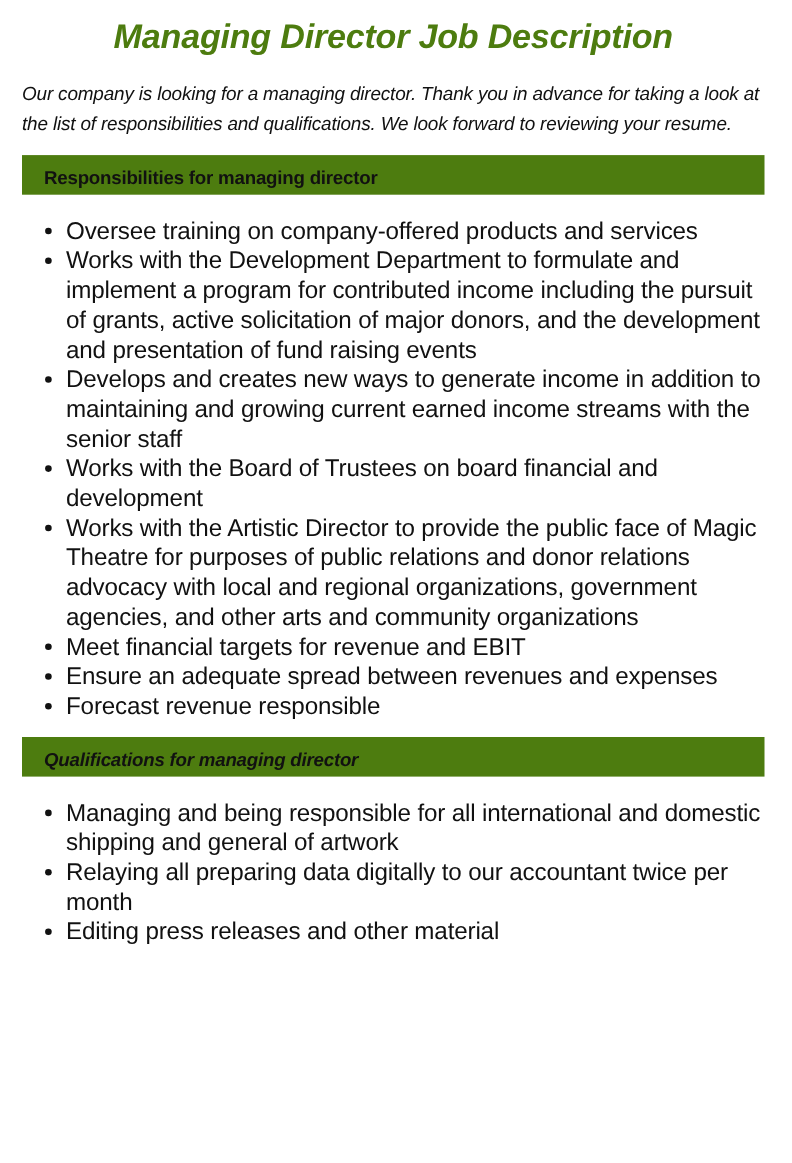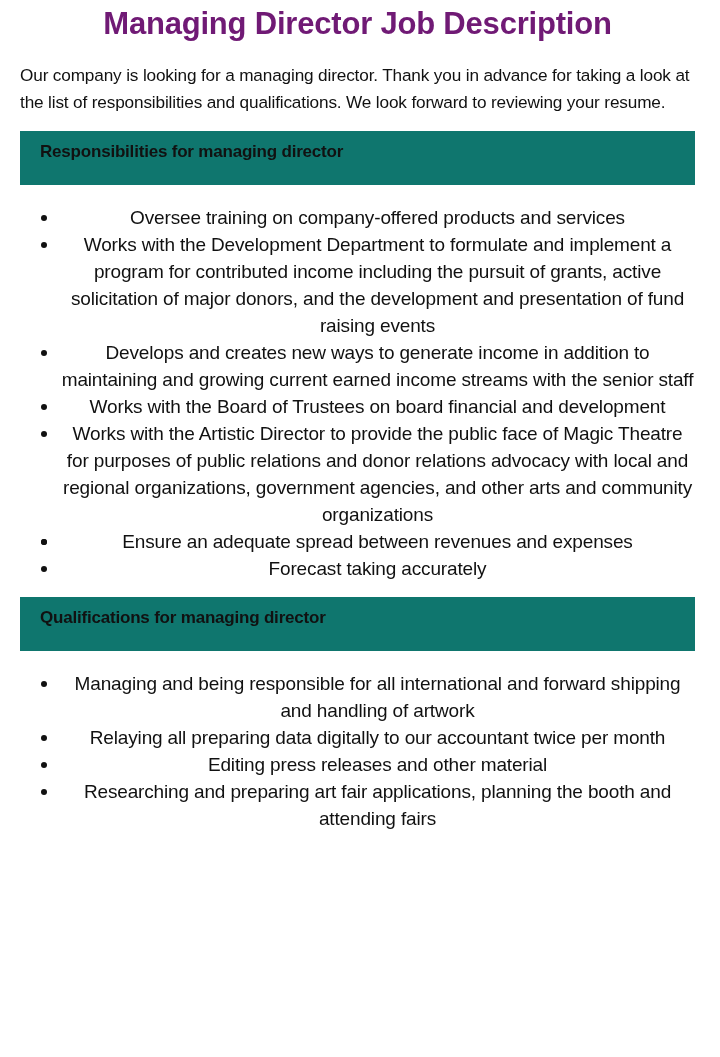--- a/index.html
+++ b/index.html
@@ -12,88 +12,89 @@
       height: 1057px;
       overflow: hidden;
       font-family: "Liberation Sans", "DejaVu Sans", sans-serif;
       color: #111111;
     }
     .page {
       padding: 0 25px 0 20px;
     }
     h1 {
       margin: 0;
-      padding-top: 2px;
+      padding-top: 12px;
       height: 44px;
       line-height: 44px;
       font-size: 31px;
       font-weight: bold;
       text-align: center;
       letter-spacing: -0.2px;
-      color: #701a75;
+      color: #4d7c0f;
+      font-style: italic;
     }
     .intro {
       margin: 16px 0 0 0;
       font-size: 17.2px;
       line-height: 27px;
       letter-spacing: -0.15px;
+      font-style: italic;
     }
     .section-header {
       margin-top: 15px;
-      background: #0f766e;
-      height: 54px;
+      background: #4d7c0f;
+      height: 36px;
       line-height: 42px;
       padding-left: 20px;
       font-size: 17px;
       font-weight: bold;
       letter-spacing: -0.2px;
     }
     ul.items {
       list-style: none;
       margin: 19px 0 0 0;
       padding: 0 0 0 40px;
     }
     ul.items li {
       position: relative;
-      font-size: 19px;
+      font-size: 22px;
       line-height: 27px;
       letter-spacing: -0.15px;
-      text-align: center;
     }
     ul.items li .bullet {
       position: absolute;
       left: -19px;
       top: 11px;
       width: 6px;
       height: 6px;
       border-radius: 50%;
       background: #111111;
     }
     .q-header {
+      font-style: italic;
     }
   </style>
 </head>
 <body>
 
 <div class="page">
   <h1>Managing Director Job Description</h1>
   <p class="intro">Our company is looking for a managing director. Thank you in advance for taking a look at the list of responsibilities and qualifications. We look forward to reviewing your resume.</p>
 
   <div class="section-header">Responsibilities for managing director</div>
   <ul class="items">
     <li><span class="bullet"></span><span>Oversee training on company-offered products and services</span></li>
     <li><span class="bullet"></span><span>Works with the Development Department to formulate and implement a program for contributed income including the pursuit of grants, active solicitation of major donors, and the development and presentation of fund raising events</span></li>
     <li><span class="bullet"></span><span>Develops and creates new ways to generate income in addition to maintaining and growing current earned income streams with the senior staff</span></li>
     <li><span class="bullet"></span><span>Works with the Board of Trustees on board financial and development</span></li>
     <li><span class="bullet"></span><span>Works with the Artistic Director to provide the public face of Magic Theatre for purposes of public relations and donor relations advocacy with local and regional organizations, government agencies, and other arts and community organizations</span></li>
-    <li><span class="bullet"></span></li>
+    <li><span class="bullet"></span><span>Meet financial targets for revenue and EBIT</span></li>
     <li><span class="bullet"></span><span>Ensure an adequate spread between revenues and expenses</span></li>
-    <li><span class="bullet"></span><span>Forecast taking accurately</span></li>
+    <li><span class="bullet"></span><span>Forecast revenue responsible</span></li>
   </ul>
 
   <div class="section-header q-header">Qualifications for managing director</div>
   <ul class="items">
-    <li><span class="bullet"></span><span>Managing and being responsible for all international and forward shipping and handling of artwork</span></li>
+    <li><span class="bullet"></span><span>Managing and being responsible for all international and domestic shipping and general of artwork</span></li>
     <li><span class="bullet"></span><span>Relaying all preparing data digitally to our accountant twice per month</span></li>
     <li><span class="bullet"></span><span>Editing press releases and other material</span></li>
-    <li><span class="bullet"></span><span>Researching and preparing art fair applications, planning the booth and attending fairs</span></li>
   </ul>
 </div>
 
 </body></html>

